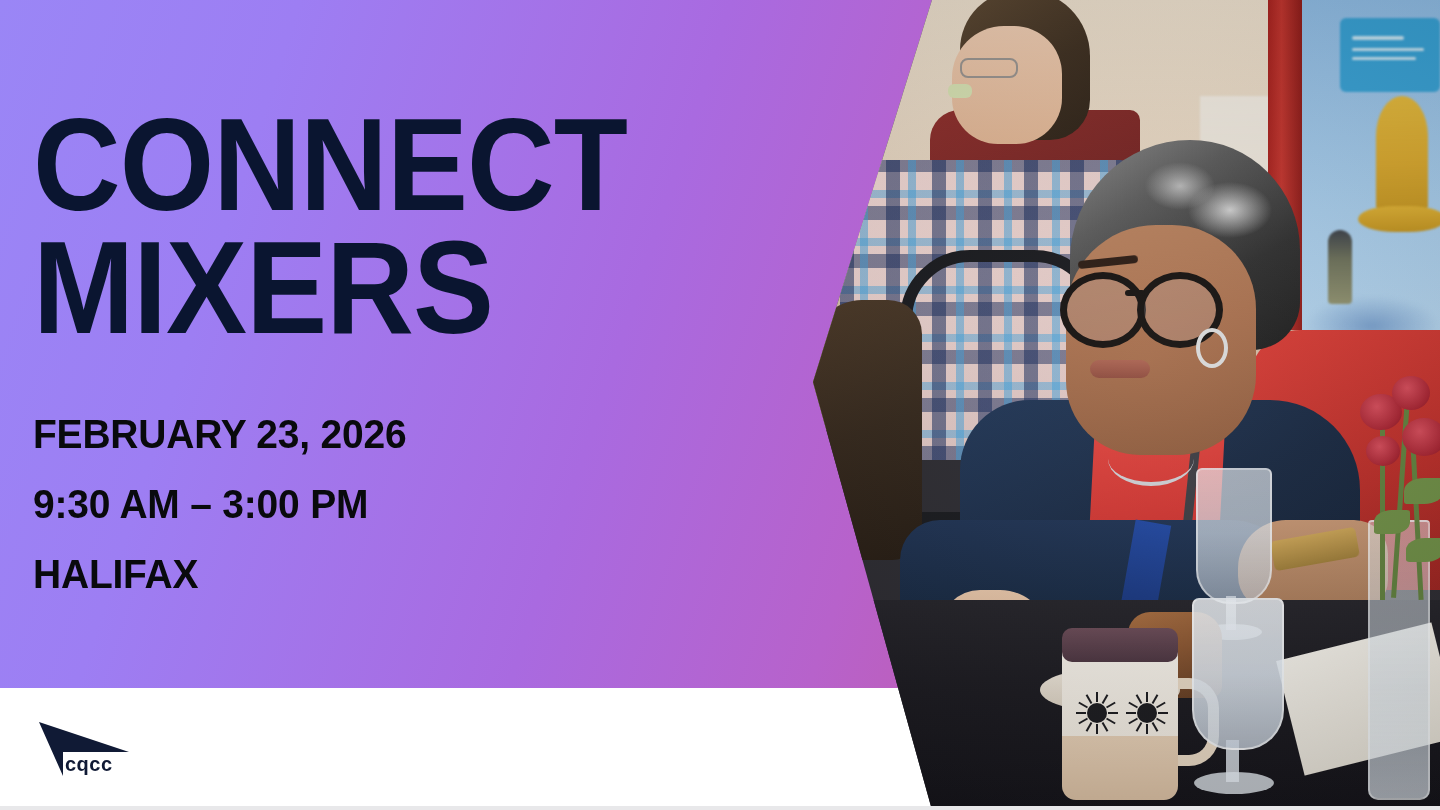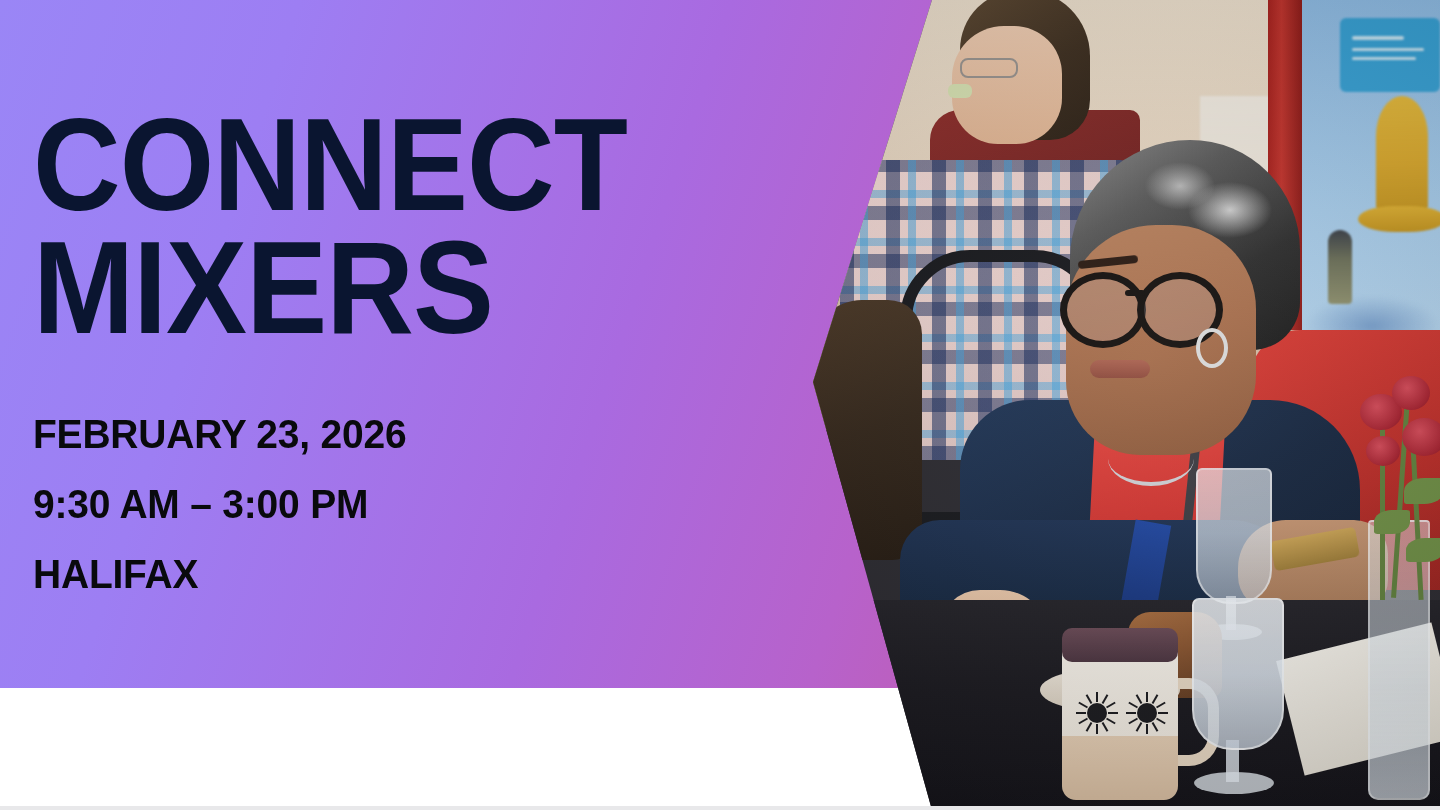--- a/index.html
+++ b/index.html
@@ -688,19 +688,25 @@
 MIXERS</div>
 
   <div class="details">
     <div class="line">FEBRUARY 23, 2026</div>
     <div class="line">9:30 AM – 3:00 PM</div>
     <div class="line">HALIFAX</div>
   </div>
 
   <div class="logo-bar">
 
+    <div class="logo-cqcc">
+      <svg width="108" height="62" viewBox="0 0 108 62">
+        <path d="M6 6 L96 36 L30 36 L30 60 L6 6 Z" fill="#101a35"></path>
+      </svg>
+      <span class="cqcc-text">cqcc</span>
+    </div>
 
 
 
   </div>
 
   <div class="bottom-rule"></div>
 </div>
 
 </body></html>

